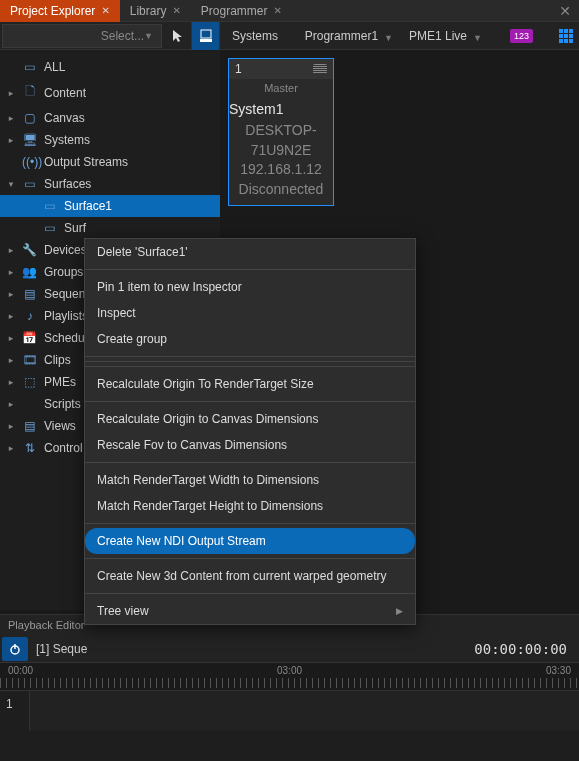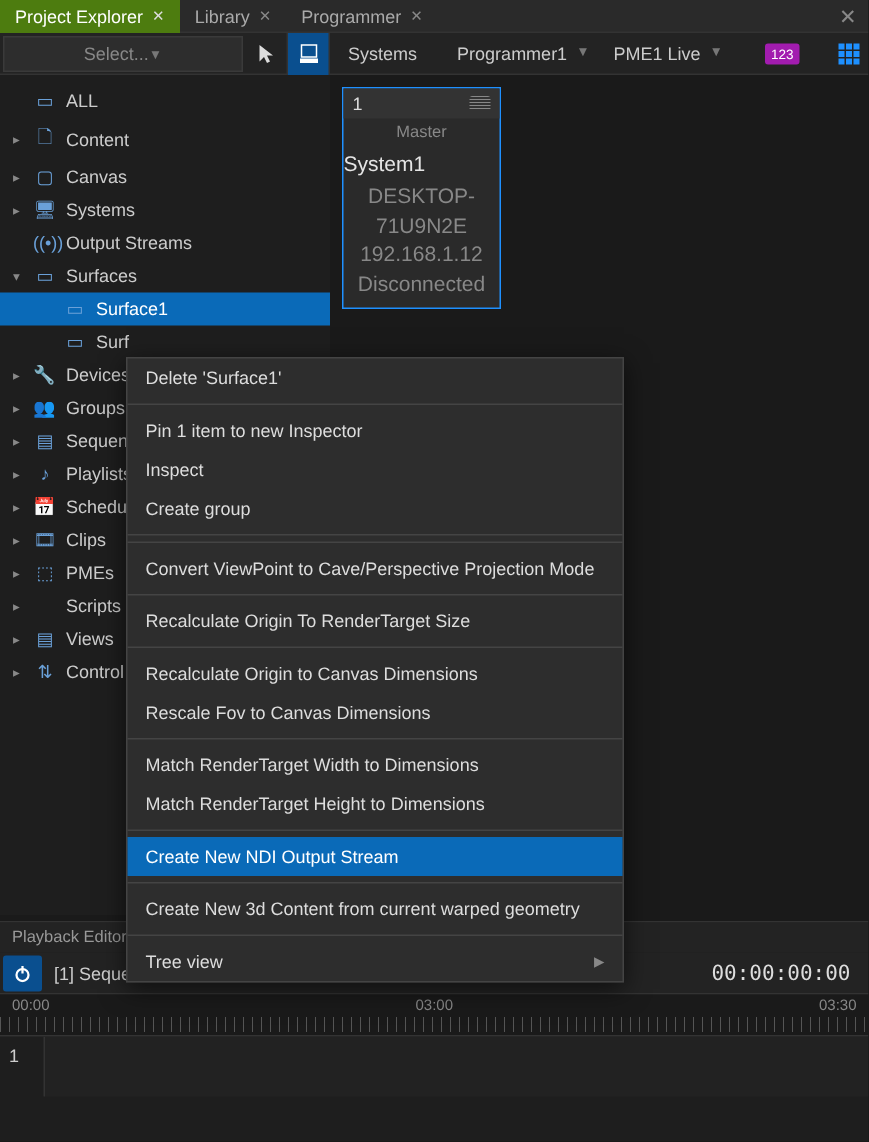--- a/index.html
+++ b/index.html
@@ -1,32 +1,32 @@
 <!DOCTYPE html>
 <html><head>
 <meta charset="utf-8">
 <style>
 * { margin: 0; padding: 0; box-sizing: border-box; font-family: "Segoe UI", Arial, sans-serif; }
 body { background: #1a1a1a; color: #c8c8c8; width: 579px; height: 761px; overflow: hidden; position: relative; font-size: 12px; }
 
 
 .tab-strip { display: flex; align-items: center; height: 22px; background: #2a2a2a; border-bottom: 1px solid #333; }
 .tab { padding: 3px 10px; display: flex; align-items: center; gap: 6px; color: #aaa; cursor: pointer; height: 22px; }
-.tab.active { background: #4d7c0f; color: #fff; }
+.tab.active { background: #c2410c; color: #fff; }
 .tab-close { font-size: 10px; color: #888; }
 .tab.active .tab-close { color: #ddd; }
 .win-close { margin-left: auto; padding: 0 8px; font-size: 14px; color: #888; }
 
 
 .toolbar { display: flex; align-items: center; height: 28px; background: #232323; border-bottom: 1px solid #333; }
-.select-box { flex: 0 0 160px; display: flex; align-items: center; justify-content: center; padding: 0 8px; height: 24px; margin: 2px; background: #2d2d2d; color: #888; border: 1px solid #3a3a3a; }
+.select-box { flex: 0 0 160px; display: flex; align-items: center; justify-content: flex-end; padding: 0 8px; height: 24px; margin: 2px; background: #2d2d2d; color: #888; border: 1px solid #3a3a3a; }
 .tool-btn { width: 28px; height: 28px; display: flex; align-items: center; justify-content: center; border-right: 1px solid #333; color: #bbb; }
 .tool-btn.blue { background: #0a4f8f; color: #fff; }
 .tool-label { padding: 0 12px; color: #ccc; }
-.tool-drop { display: flex; align-items: flex-start; gap: 6px; padding: 0 8px; color: #ccc; }
+.tool-drop { display: flex; align-items: flex-end; gap: 6px; padding: 0 8px; color: #ccc; }
 .tool-drop .chev { color: #777; font-size: 9px; }
 .spacer { flex: 1; }
 .badge-123 { background: #a21caf; color: #fff; font-size: 9px; padding: 2px 4px; border-radius: 2px; margin: 0 20px; }
 .grid-icon { display: grid; grid-template-columns: repeat(3,4px); grid-template-rows: repeat(3,4px); gap: 1px; margin: 0 6px; }
 .grid-icon span { background: #1e90ff; }
 
 
 .main { display: flex; height: 560px; }
 .sidebar { width: 220px; background: #1e1e1e; overflow: hidden; }
 .canvas-area { flex: 1; background: #1a1a1a; position: relative; }
@@ -43,21 +43,21 @@
 .tree { padding: 6px 0; }
 .tree-item { display: flex; align-items: center; gap: 6px; padding: 4px 6px; color: #ccc; white-space: nowrap; }
 .tree-item.selected { background: #0a6ab8; color: #fff; }
 .expander { width: 10px; color: #888; font-size: 9px; text-align: center; }
 .tree-icon { width: 16px; text-align: center; color: #6aa0d8; font-size: 12px; }
 .indent2 { padding-left: 42px; }
 
 
 .context-menu { position: absolute; left: 84px; top: 238px; width: 332px; background: #2d2d2d; border: 1px solid #444; box-shadow: 0 4px 16px rgba(0,0,0,.6); z-index: 100; }
 .ctx-item { padding: 6px 12px; color: #ddd; font-size: 12px; display: flex; justify-content: space-between; align-items: center; }
-.ctx-item.highlight { background: #0a6ab8; color: #fff; }
+.ctx-item.highlight { background: #0a6ab8; color: #fff; border-radius: 12px; }
 .ctx-sep { height: 1px; background: #444; margin: 4px 0; }
 .ctx-short { color: #888; font-size: 11px; }
 .ctx-arrow { color: #888; font-size: 9px; }
 
 
 .playback { position: absolute; left: 0; right: 0; top: 614px; bottom: 0; background: #1e1e1e; border-top: 1px solid #333; }
 .playback-header { padding: 4px 8px; color: #999; font-size: 11px; background: #232323; }
 .playback-toolbar { display: flex; align-items: center; height: 28px; background: #232323; border-bottom: 1px solid #333; }
 .power-btn { width: 26px; height: 24px; margin: 2px; background: #0a4f8f; display: flex; align-items: center; justify-content: center; color: #fff; border-radius: 2px; }
 .timecode { margin-left: auto; font-family: monospace; font-size: 14px; color: #ddd; padding: 0 12px; }
@@ -248,23 +248,20 @@
       <span>Pin 1 item to new Inspector</span>
     </div>
     <div class="ctx-item">
       <span>Inspect</span>
     </div>
     <div class="ctx-item">
       <span>Create group</span>
     </div>
     <div class="ctx-sep"></div>
     <div class="ctx-sep"></div>
-    <div class="ctx-item">
-      <span>Convert ViewPoint to Cave/Perspective Projection Mode</span>
-    </div>
     <div class="ctx-sep"></div>
     <div class="ctx-item">
       <span>Recalculate Origin To RenderTarget Size</span>
     </div>
     <div class="ctx-sep"></div>
     <div class="ctx-item">
       <span>Recalculate Origin to Canvas Dimensions</span>
     </div>
     <div class="ctx-item">
       <span>Rescale Fov to Canvas Dimensions</span>

